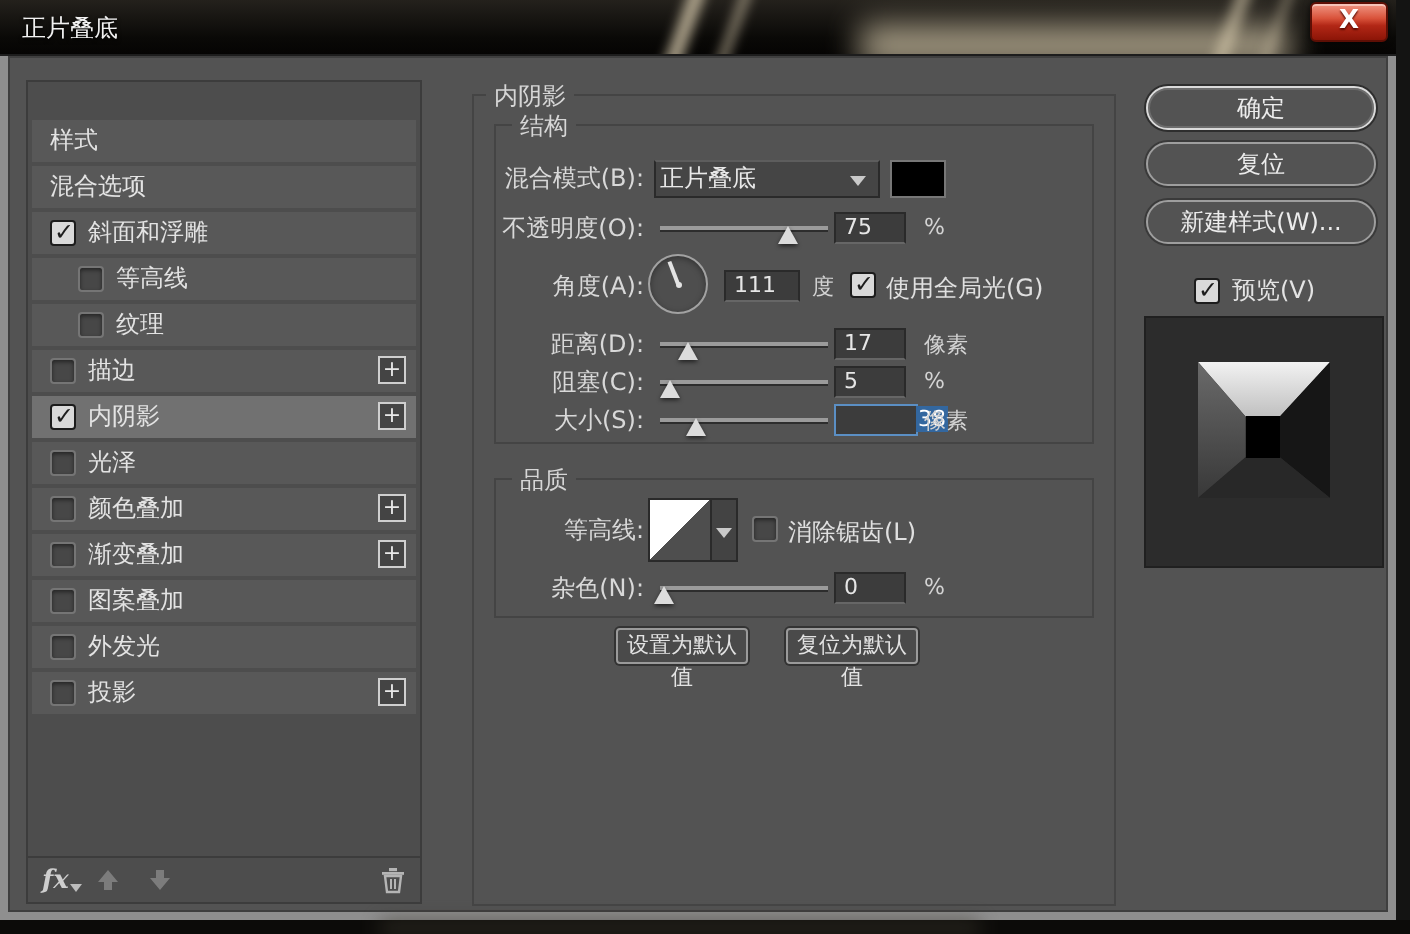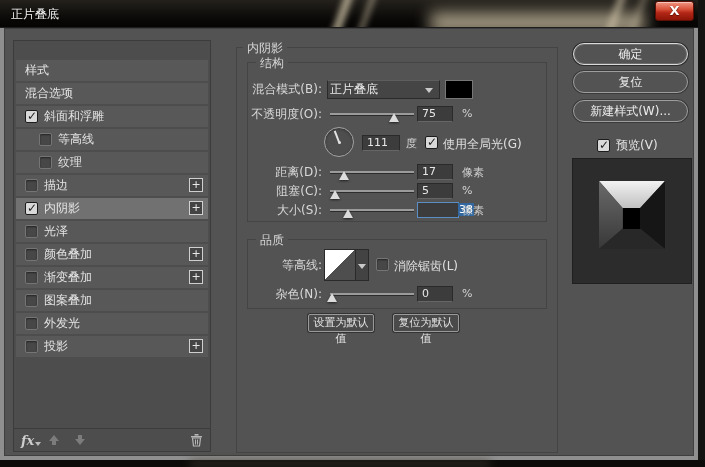--- a/index.html
+++ b/index.html
@@ -221,20 +221,21 @@
         <span class="flabel">不透明度(O):</span>
         <div class="slider">
             <div class="track"></div>
             <div class="thumb" style="left: calc(76% - 5px);"></div>
           </div>
         <div class="field"><span>75</span></div>
         <span class="unit">%</span>
       </div>
 
       <div class="frow" style="top:64px;height:32px;">
+        <span class="flabel" style="line-height:32px;">角度(A):</span>
         <div class="dial">
           <div class="needle" style="transform: rotate(-21deg);"></div>
           <div class="dot"></div>
         </div>
         <div class="field" style="left:114px;top:8px;width:38px;"><span>111</span></div>
         <span class="unit" style="left:158px;top:9px;">度</span>
         <span class="cb checked" style="position:absolute;left:177px;top:9px;"></span>
         <span style="position:absolute;left:195px;top:9px;font-size:12px;color:#e0e0e0;white-space:nowrap;">使用全局光(G)</span>
       </div>
 

